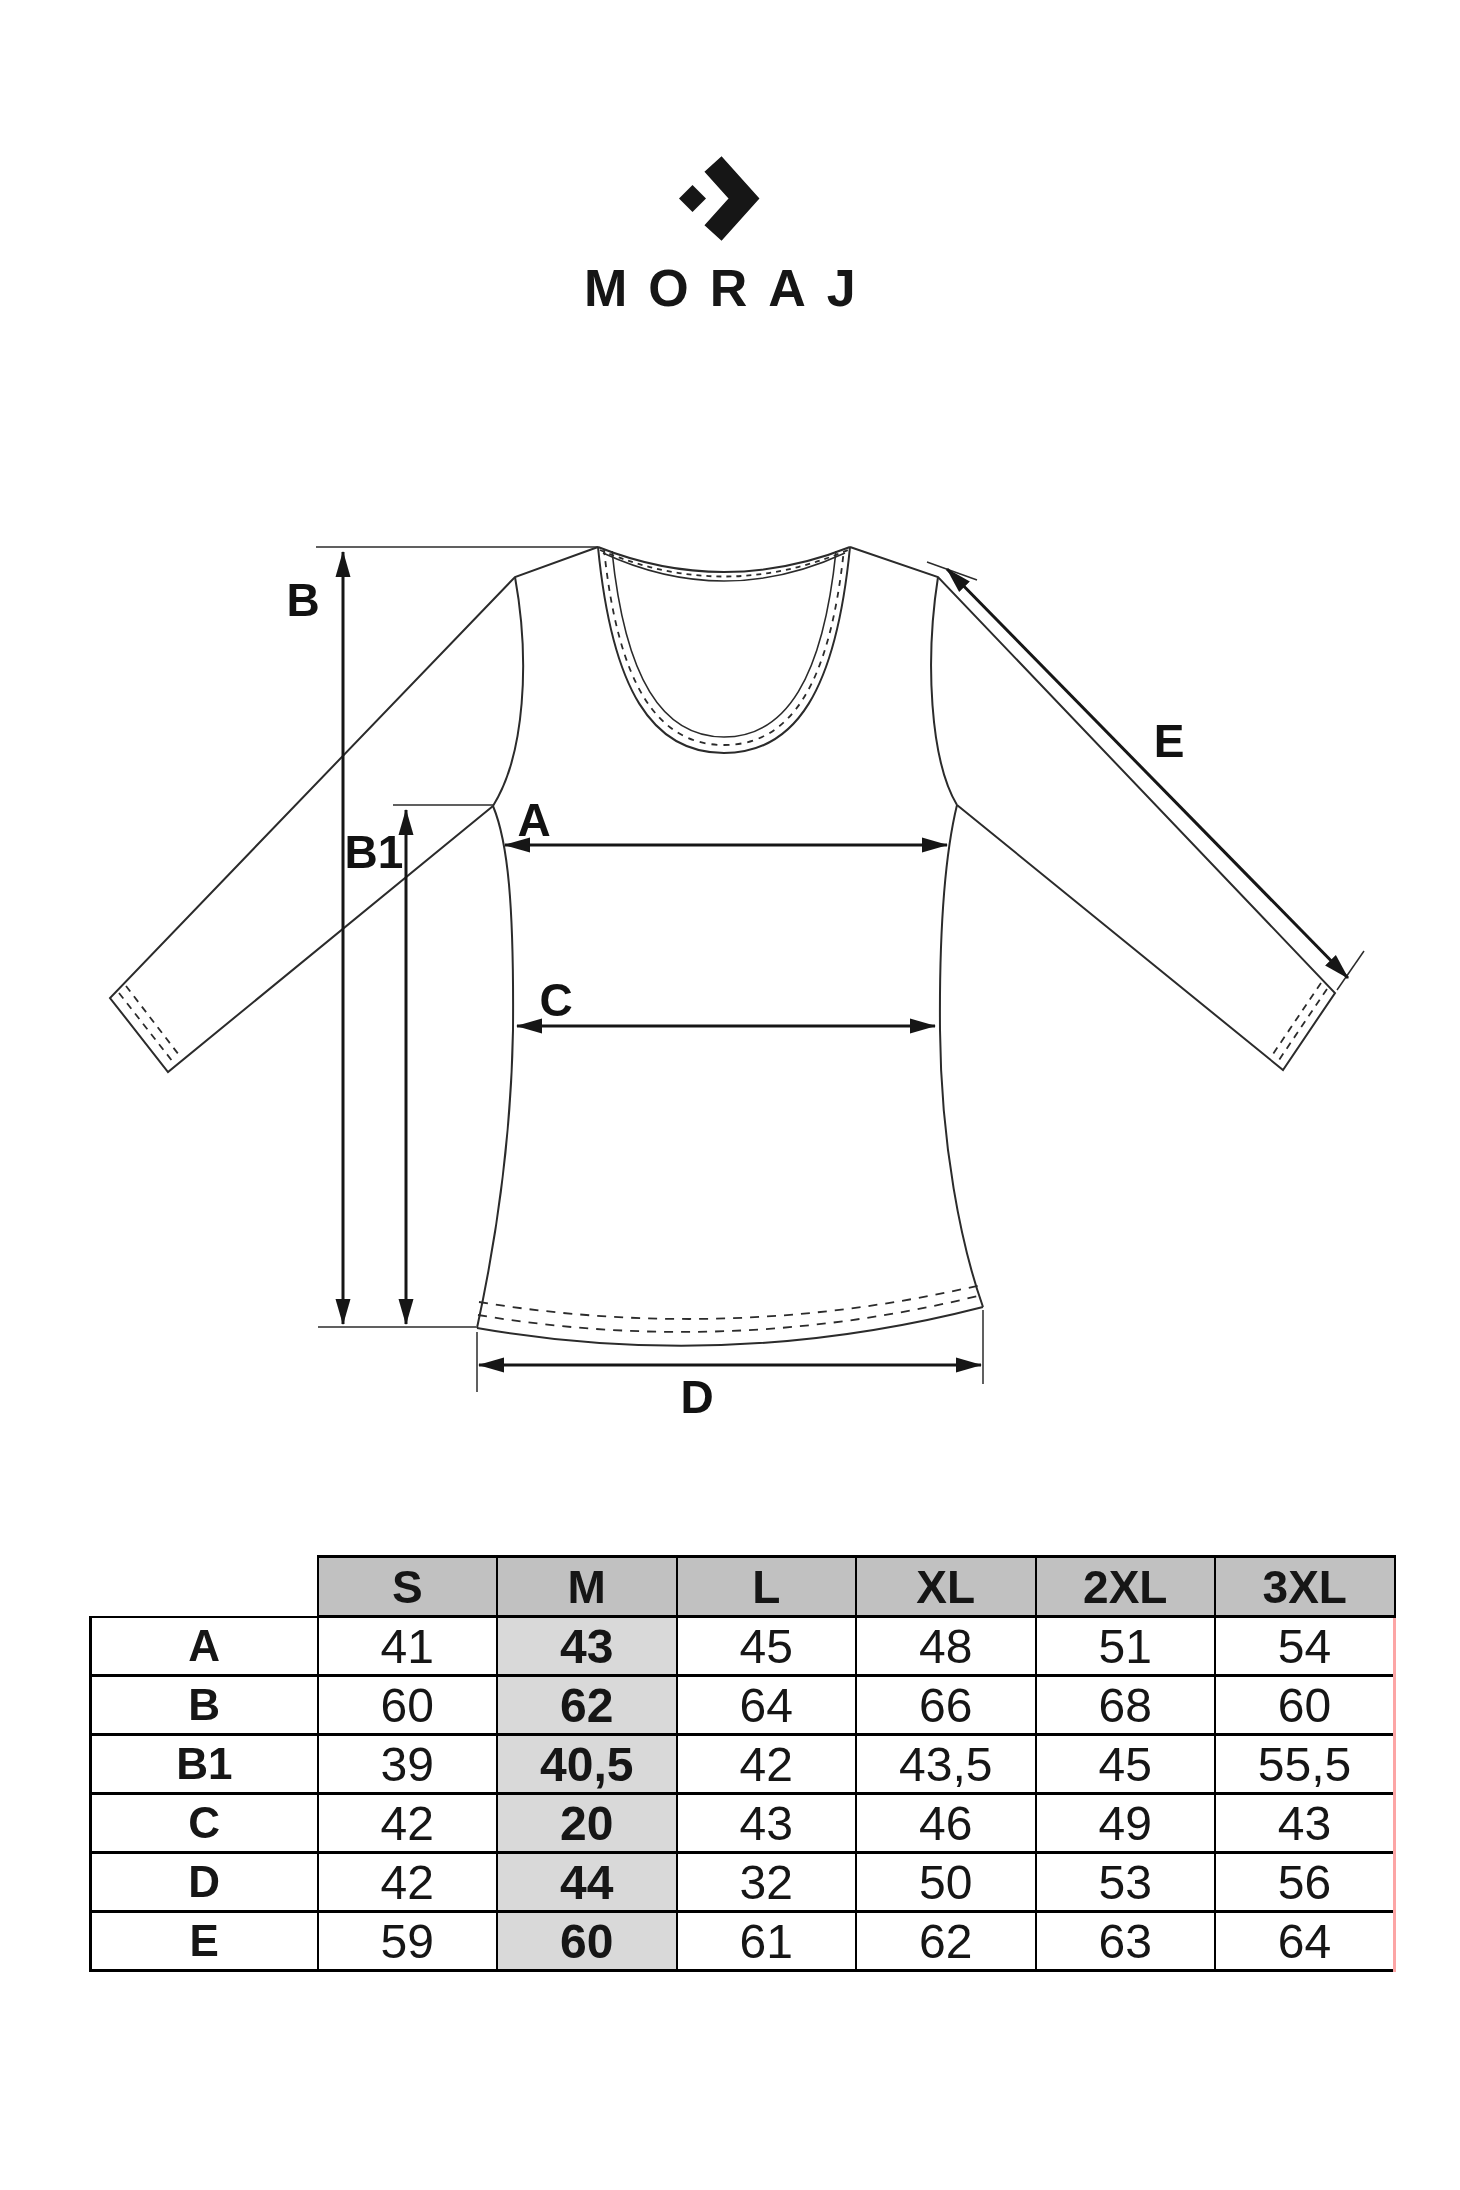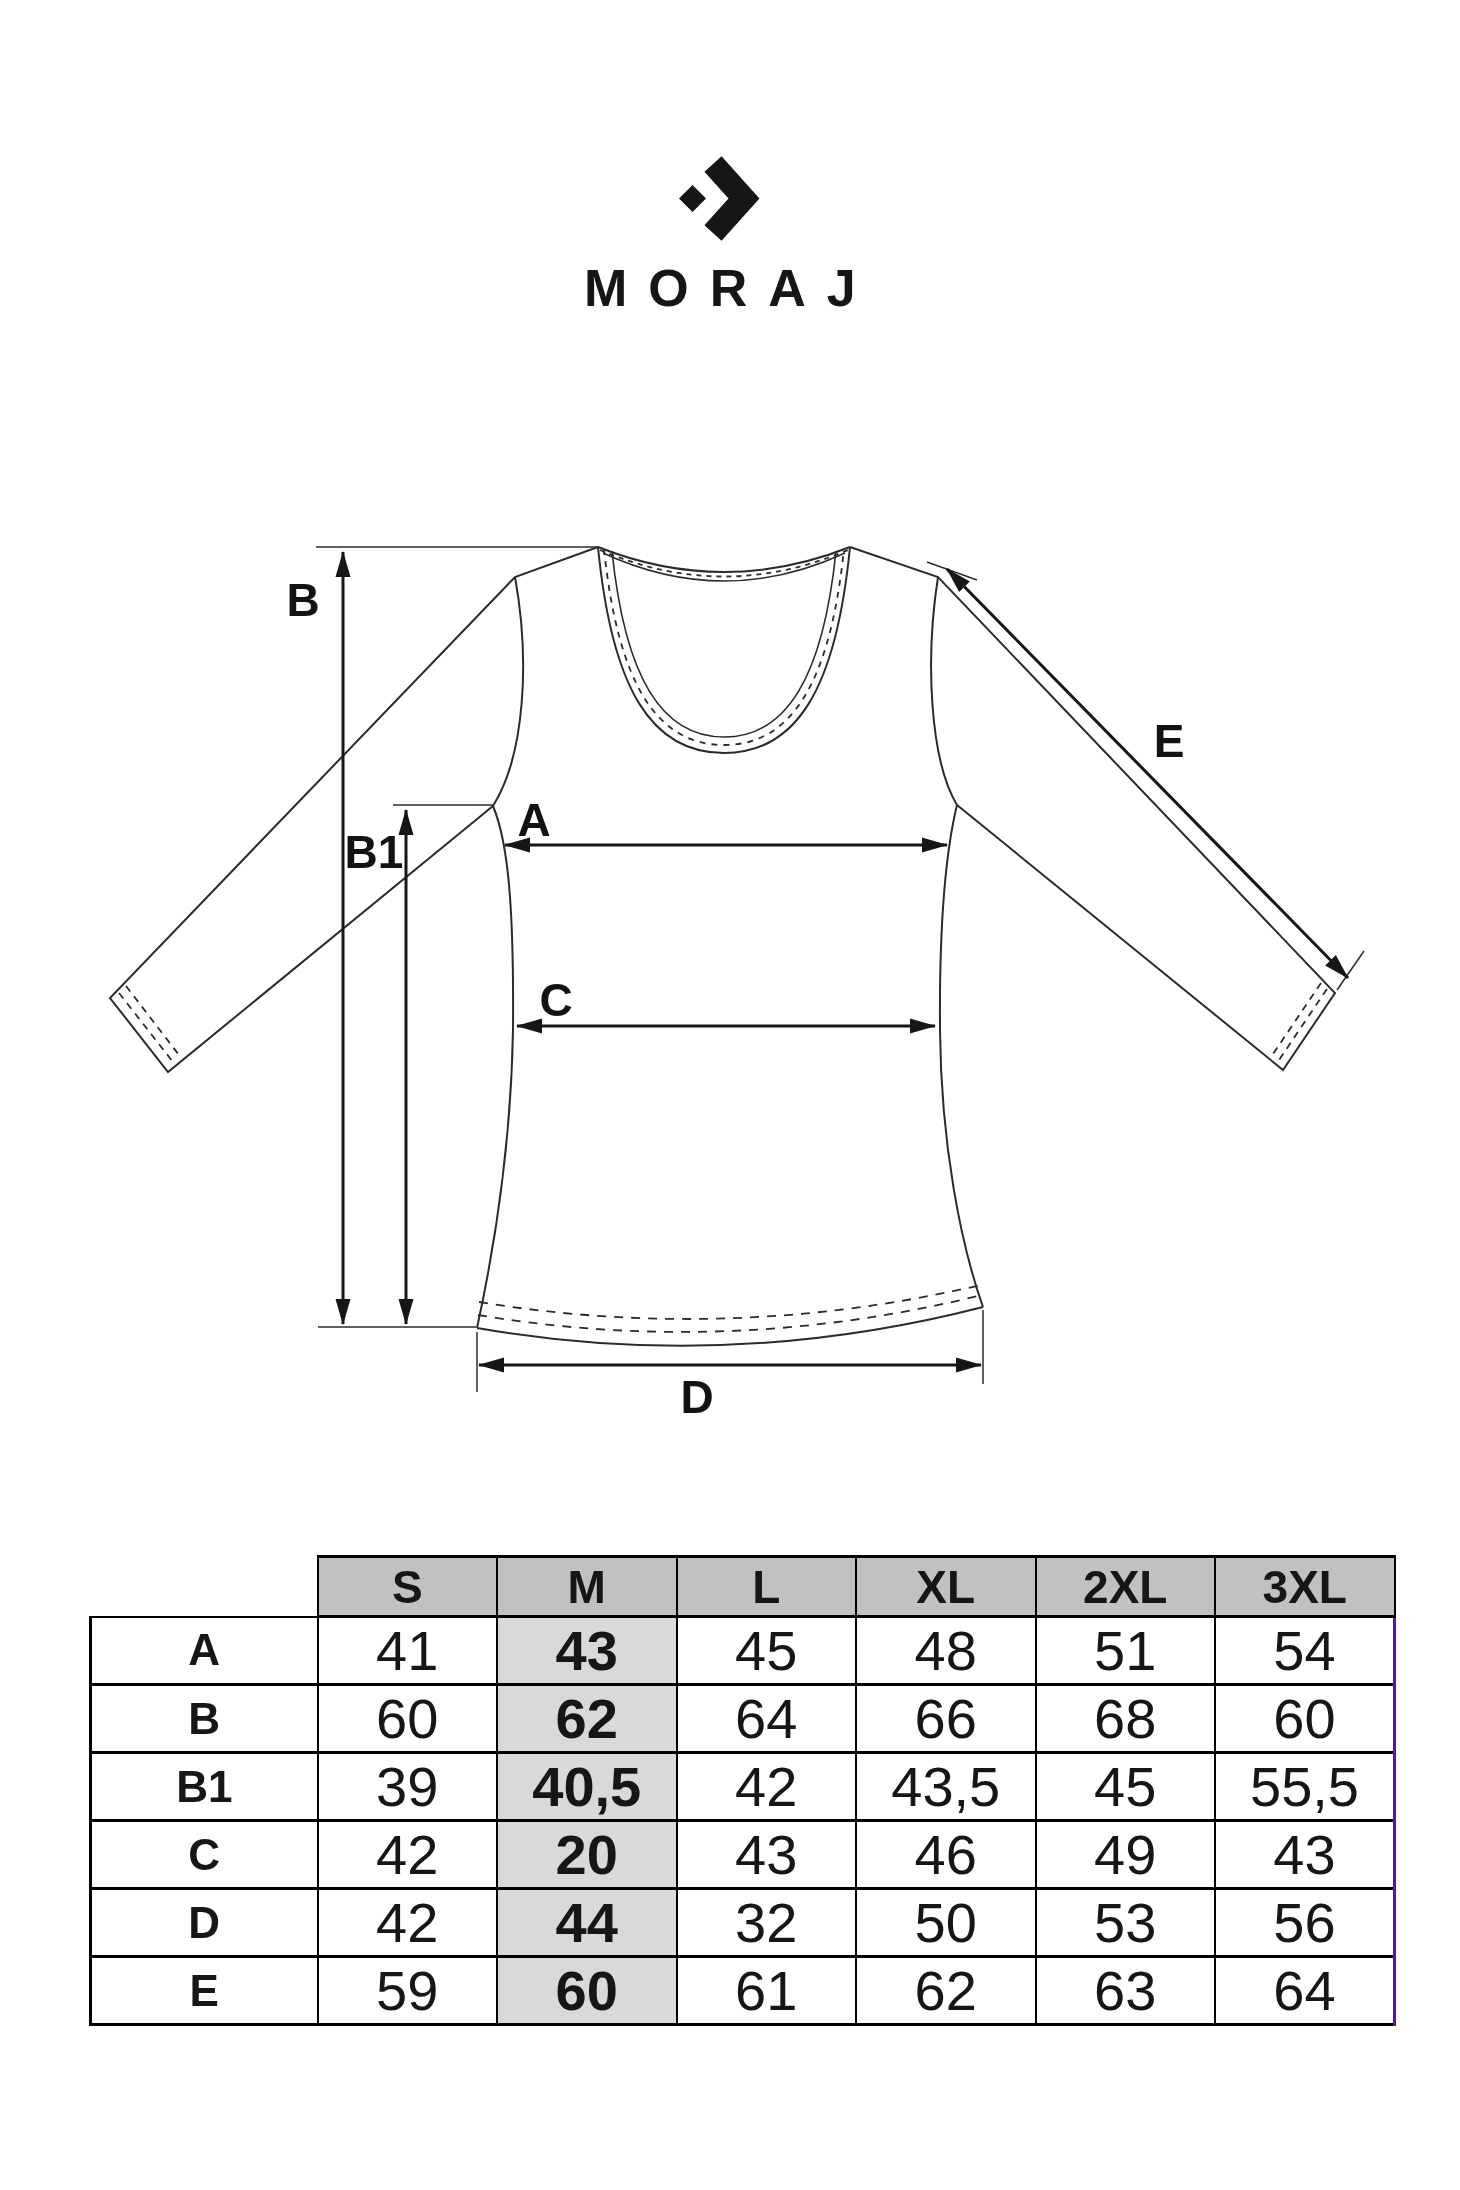--- a/index.html
+++ b/index.html
@@ -13,23 +13,23 @@
   table.size-table{position:absolute;left:89px;top:1555px;width:1304px;border-collapse:collapse;
                    table-layout:fixed;}
   table.size-table th,table.size-table td{border:2px solid #000;text-align:center;vertical-align:middle;
                    padding:0;overflow:hidden;}
   table.size-table thead tr{height:60px;}
   table.size-table tbody tr{height:59px;}
   table.size-table thead th{background:#c1c1c1;font-size:46px;font-weight:bold;border-top:3px solid #000;
                    border-bottom:3px solid #000;}
   table.size-table thead th.ghost{border:none;background:transparent;}
   table.size-table tbody th{font-size:44px;font-weight:bold;border-left:3px solid #000;}
-  table.size-table tbody td{font-size:56px;font-weight:normal;}
+  table.size-table tbody td{font-size:48px;font-weight:normal;}
   table.size-table tbody tr{border-bottom:3px solid #000;}
-  table.size-table td:last-child{border-right:3px solid #4c1d95;margin-left:40px;}
+  table.size-table td:last-child{border-right:3px solid #fca5a5;margin-left:40px;}
   table.size-table td.hl{background:#d9d9d9;font-weight:bold;}
 </style>
 </head>
 <body>
 
 <div id="page">
 
   <svg width="1460" height="2190" viewBox="0 0 1460 2190">
     <defs>
       <marker id="ah" markerWidth="26" markerHeight="18" refX="25" refY="9" orient="auto-start-reverse" markerUnits="userSpaceOnUse">

